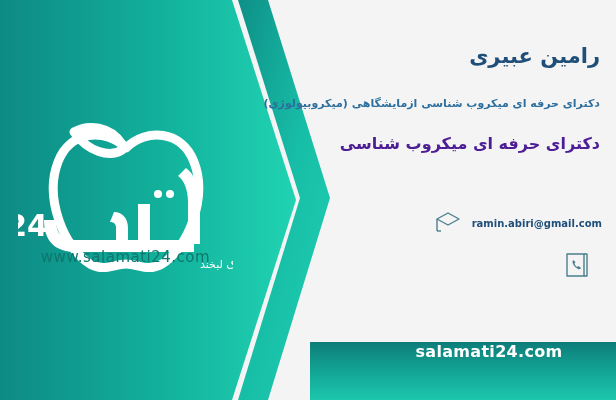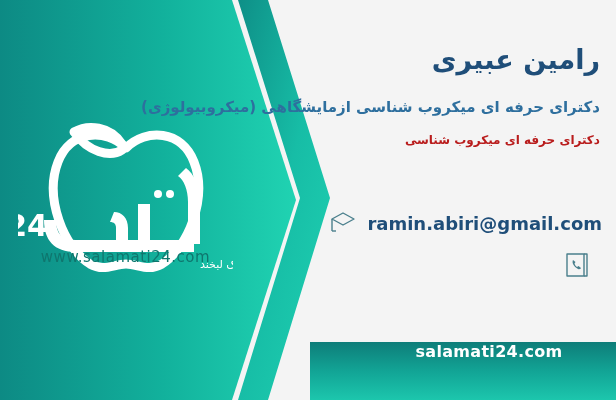--- a/index.html
+++ b/index.html
@@ -47,61 +47,61 @@
     position:absolute;
     left:300px;top:0;
     width:316px;height:400px;
     direction:rtl;
     text-align:right;
   }
   #person-name{
     position:absolute;
     right:16px;top:44px;
     width:280px;
-    font-size:27px;
+    font-size:21px;
     font-weight:bold;
     color:#1f4e79;
     letter-spacing:0;
     line-height:1.2;
   }
   #credential-main{
     position:absolute;
     right:16px;top:96px;
     width:300px;
-    font-size:15px;
+    font-size:11px;
     font-weight:bold;
     color:#2e6f9e;
     line-height:1.5;
     white-space:nowrap;
   }
   #credential-lines{
     position:absolute;
     right:16px;top:130px;
     width:290px;
-    font-size:12px;
-    font-weight:bold;
-    color:#b91c1c;
+    font-size:16px;
+    font-weight:bold;
+    color:#4c1d95;
     line-height:1.75;
   }
   .contact-row{
     position:absolute;
     display:flex;
     flex-direction:row-reverse;
     align-items:center;
     justify-content:flex-start;
     gap:10px;
   }
   .contact-icon{
     width:30px;height:30px;
     flex:0 0 30px;
     display:flex;align-items:center;justify-content:center;
   }
   .contact-icon svg{display:block;}
   .contact-text{
-    font-size:18px;
+    font-size:10px;
     font-weight:bold;
     color:#1f4e79;
     direction:ltr;
     white-space:nowrap;
     font-family:"DejaVu Sans","Liberation Sans",sans-serif;
   }
   .contact-text.rtl{
     direction:rtl;
     font-size:9px;
     font-weight:normal;

